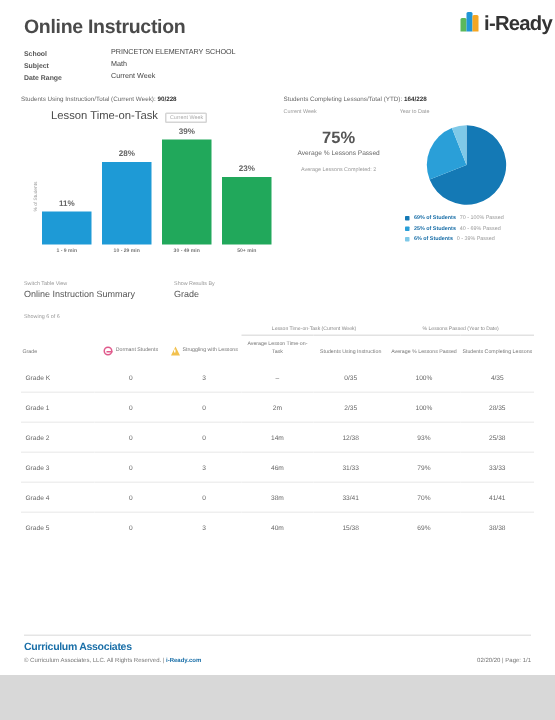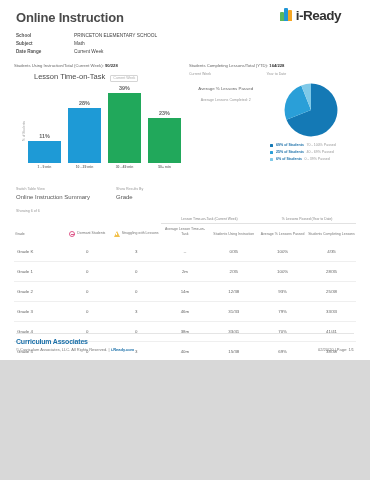--- a/index.html
+++ b/index.html
@@ -4,33 +4,33 @@
 <style>
   * { box-sizing: border-box; margin: 0; padding: 0; }
   html, body {
     width: 370px; height: 480px;
     background: #d8d8d8;
     font-family: "Liberation Sans", sans-serif;
     overflow: hidden;
   }
   .page {
     position: relative;
-    width: 370px; height: 360px;
+    width: 370px; height: 450px;
     background: #ffffff;
     color: #444;
   }
 
   
   .header { position: relative; padding: 10px 16px 0 16px; }
   .report-title {
     font-size: 13px; font-weight: bold; color: #4a4a4a;
     letter-spacing: -0.2px;
   }
   .logo {
-    position: absolute; top: 8px; right: 29px;
+    position: absolute; top: 8px; right: 2px;
     display: flex; align-items: flex-start; gap: 2px;
   }
   .logo-mark { display: flex; align-items: flex-end; height: 13px; }
   .logo-mark span { display: block; width: 4px; border-radius: 1px 1px 0 0; }
   .lm1 { height: 9px;  background: #5bb85b; }
   .lm2 { height: 13px; background: #2196d6; }
   .lm3 { height: 11px; background: #f5a623; }
   .logo-text {
     font-size: 13.5px; font-weight: bold; color: #333;
     letter-spacing: -0.5px; margin-left: 2px;
@@ -213,20 +213,21 @@
     </div>
 
     <div class="panel">
       <div class="panel-sub">
         <span>Students Completing Lessons/Total (YTD): </span><b>164/228</b>
       </div>
 
       <div class="lp-body">
         <div class="lp-left">
           <div class="col-head">Current Week</div>
+          <div class="big-pct">75%</div>
           <div class="big-cap">Average % Lessons Passed</div>
           <div class="big-sub">Average Lessons Completed: 2</div>
         </div>
 
         <div class="lp-right">
           <div class="col-head">Year to Date</div>
           <div class="pie-wrap">
             <svg width="56" height="56" viewBox="0 0 36 36">
               <g id="pie-slices">
                   <path d="M18,18 L18,1 A17,17 0 1,1 2.193799739899731,24.258117395639534 Z" fill="#1479b5"></path>

